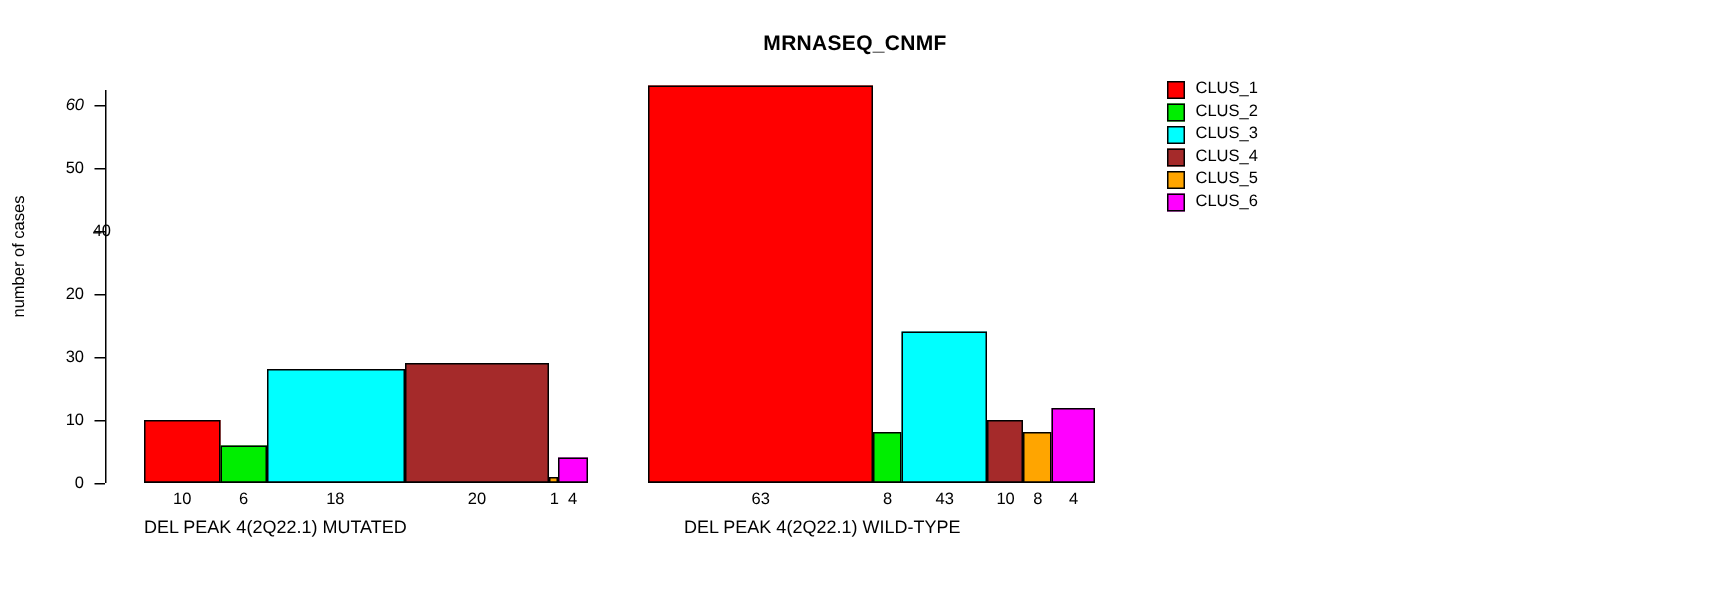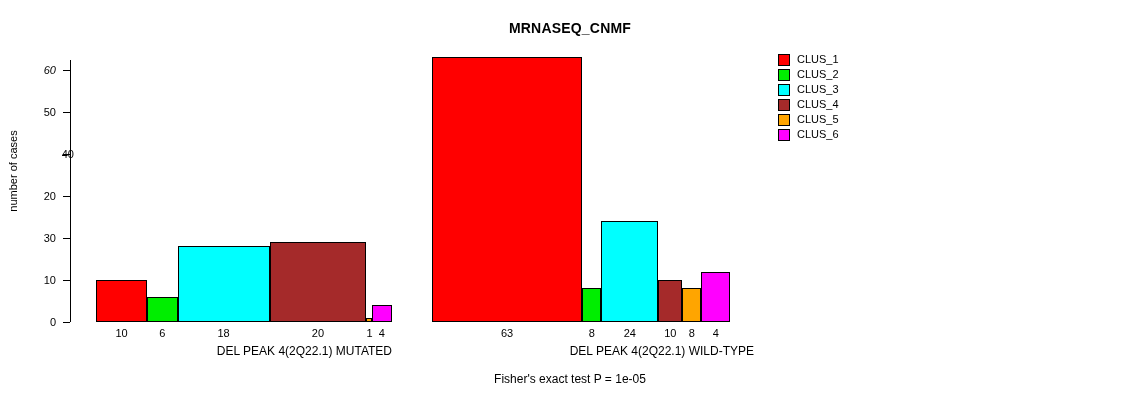--- a/index.html
+++ b/index.html
@@ -95,21 +95,21 @@
     top: 328px;
     font-size: 11px;
     line-height: 11px;
     text-align: center;
     white-space: nowrap;
   }
   .panel-label {
     position: absolute;
     top: 344px;
     width: 100%;
-    text-align: right;
+    text-align: left;
     font-size: 12px;
     white-space: nowrap;
   }
   
   .footer-note {
     position: absolute;
     top: 372px;
     left: 0;
     width: 1140px;
     text-align: center;
@@ -183,39 +183,38 @@
           <div class="bar" style="left: 81.6552px; width: 91.8621px; height: 75.7143px; background: rgb(0, 255, 255);"></div>
           <div class="bar" style="left: 173.517px; width: 96.9655px; height: 79.9206px; background: rgb(165, 42, 42);"></div>
           <div class="bar" style="left: 270.483px; width: 5.10345px; height: 4.20635px; background: rgb(255, 165, 0);"></div>
           <div class="bar" style="left: 275.586px; width: 20.4138px; height: 16.8254px; background: rgb(255, 0, 255);"></div>
           <div class="panel-axis"></div>
         </div>
       </div>
       <div class="panel-label" style="position: absolute; left: 96px; width: 296px;">DEL PEAK  4(2Q22.1) MUTATED</div>
       <div class="bar-value" style="left: 432px; width: 150.192px;">63</div>
       <div class="bar-value" style="left: 582.192px; width: 19.072px;">8</div>
-      <div class="bar-value" style="left: 601.264px; width: 57.216px;">24</div>
+      <div class="bar-value" style="left: 601.264px; width: 57.216px;">43</div>
       <div class="bar-value" style="left: 658.48px; width: 23.84px;">10</div>
       <div class="bar-value" style="left: 682.32px; width: 19.072px;">8</div>
       <div class="bar-value" style="left: 701.392px; width: 28.608px;">4</div>
       <div class="panel" style="left: 432px; width: 298px;">
         <div class="panel-bars">
           <div class="bar" style="left: 0px; width: 150.192px; height: 265px; background: rgb(255, 0, 0);"></div>
           <div class="bar" style="left: 150.192px; width: 19.072px; height: 33.6508px; background: rgb(0, 238, 0);"></div>
           <div class="bar" style="left: 169.264px; width: 57.216px; height: 100.952px; background: rgb(0, 255, 255);"></div>
           <div class="bar" style="left: 226.48px; width: 23.84px; height: 42.0635px; background: rgb(165, 42, 42);"></div>
           <div class="bar" style="left: 250.32px; width: 19.072px; height: 33.6508px; background: rgb(255, 165, 0);"></div>
           <div class="bar" style="left: 269.392px; width: 28.608px; height: 50.4762px; background: rgb(255, 0, 255);"></div>
           <div class="panel-axis"></div>
         </div>
       </div>
       <div class="panel-label" style="position: absolute; left: 456px; width: 298px;">DEL PEAK  4(2Q22.1) WILD-TYPE</div>
     </div>
 
-  <div class="footer-note">Fisher's exact test P = 1e-05</div>
 
   <div class="legend" id="legend">
       <div class="legend-item">
         <span class="legend-swatch" style="background: rgb(255, 0, 0);"></span>
         <span class="legend-text">CLUS_1</span>
       </div>
       <div class="legend-item">
         <span class="legend-swatch" style="background: rgb(0, 238, 0);"></span>
         <span class="legend-text">CLUS_2</span>
       </div>

